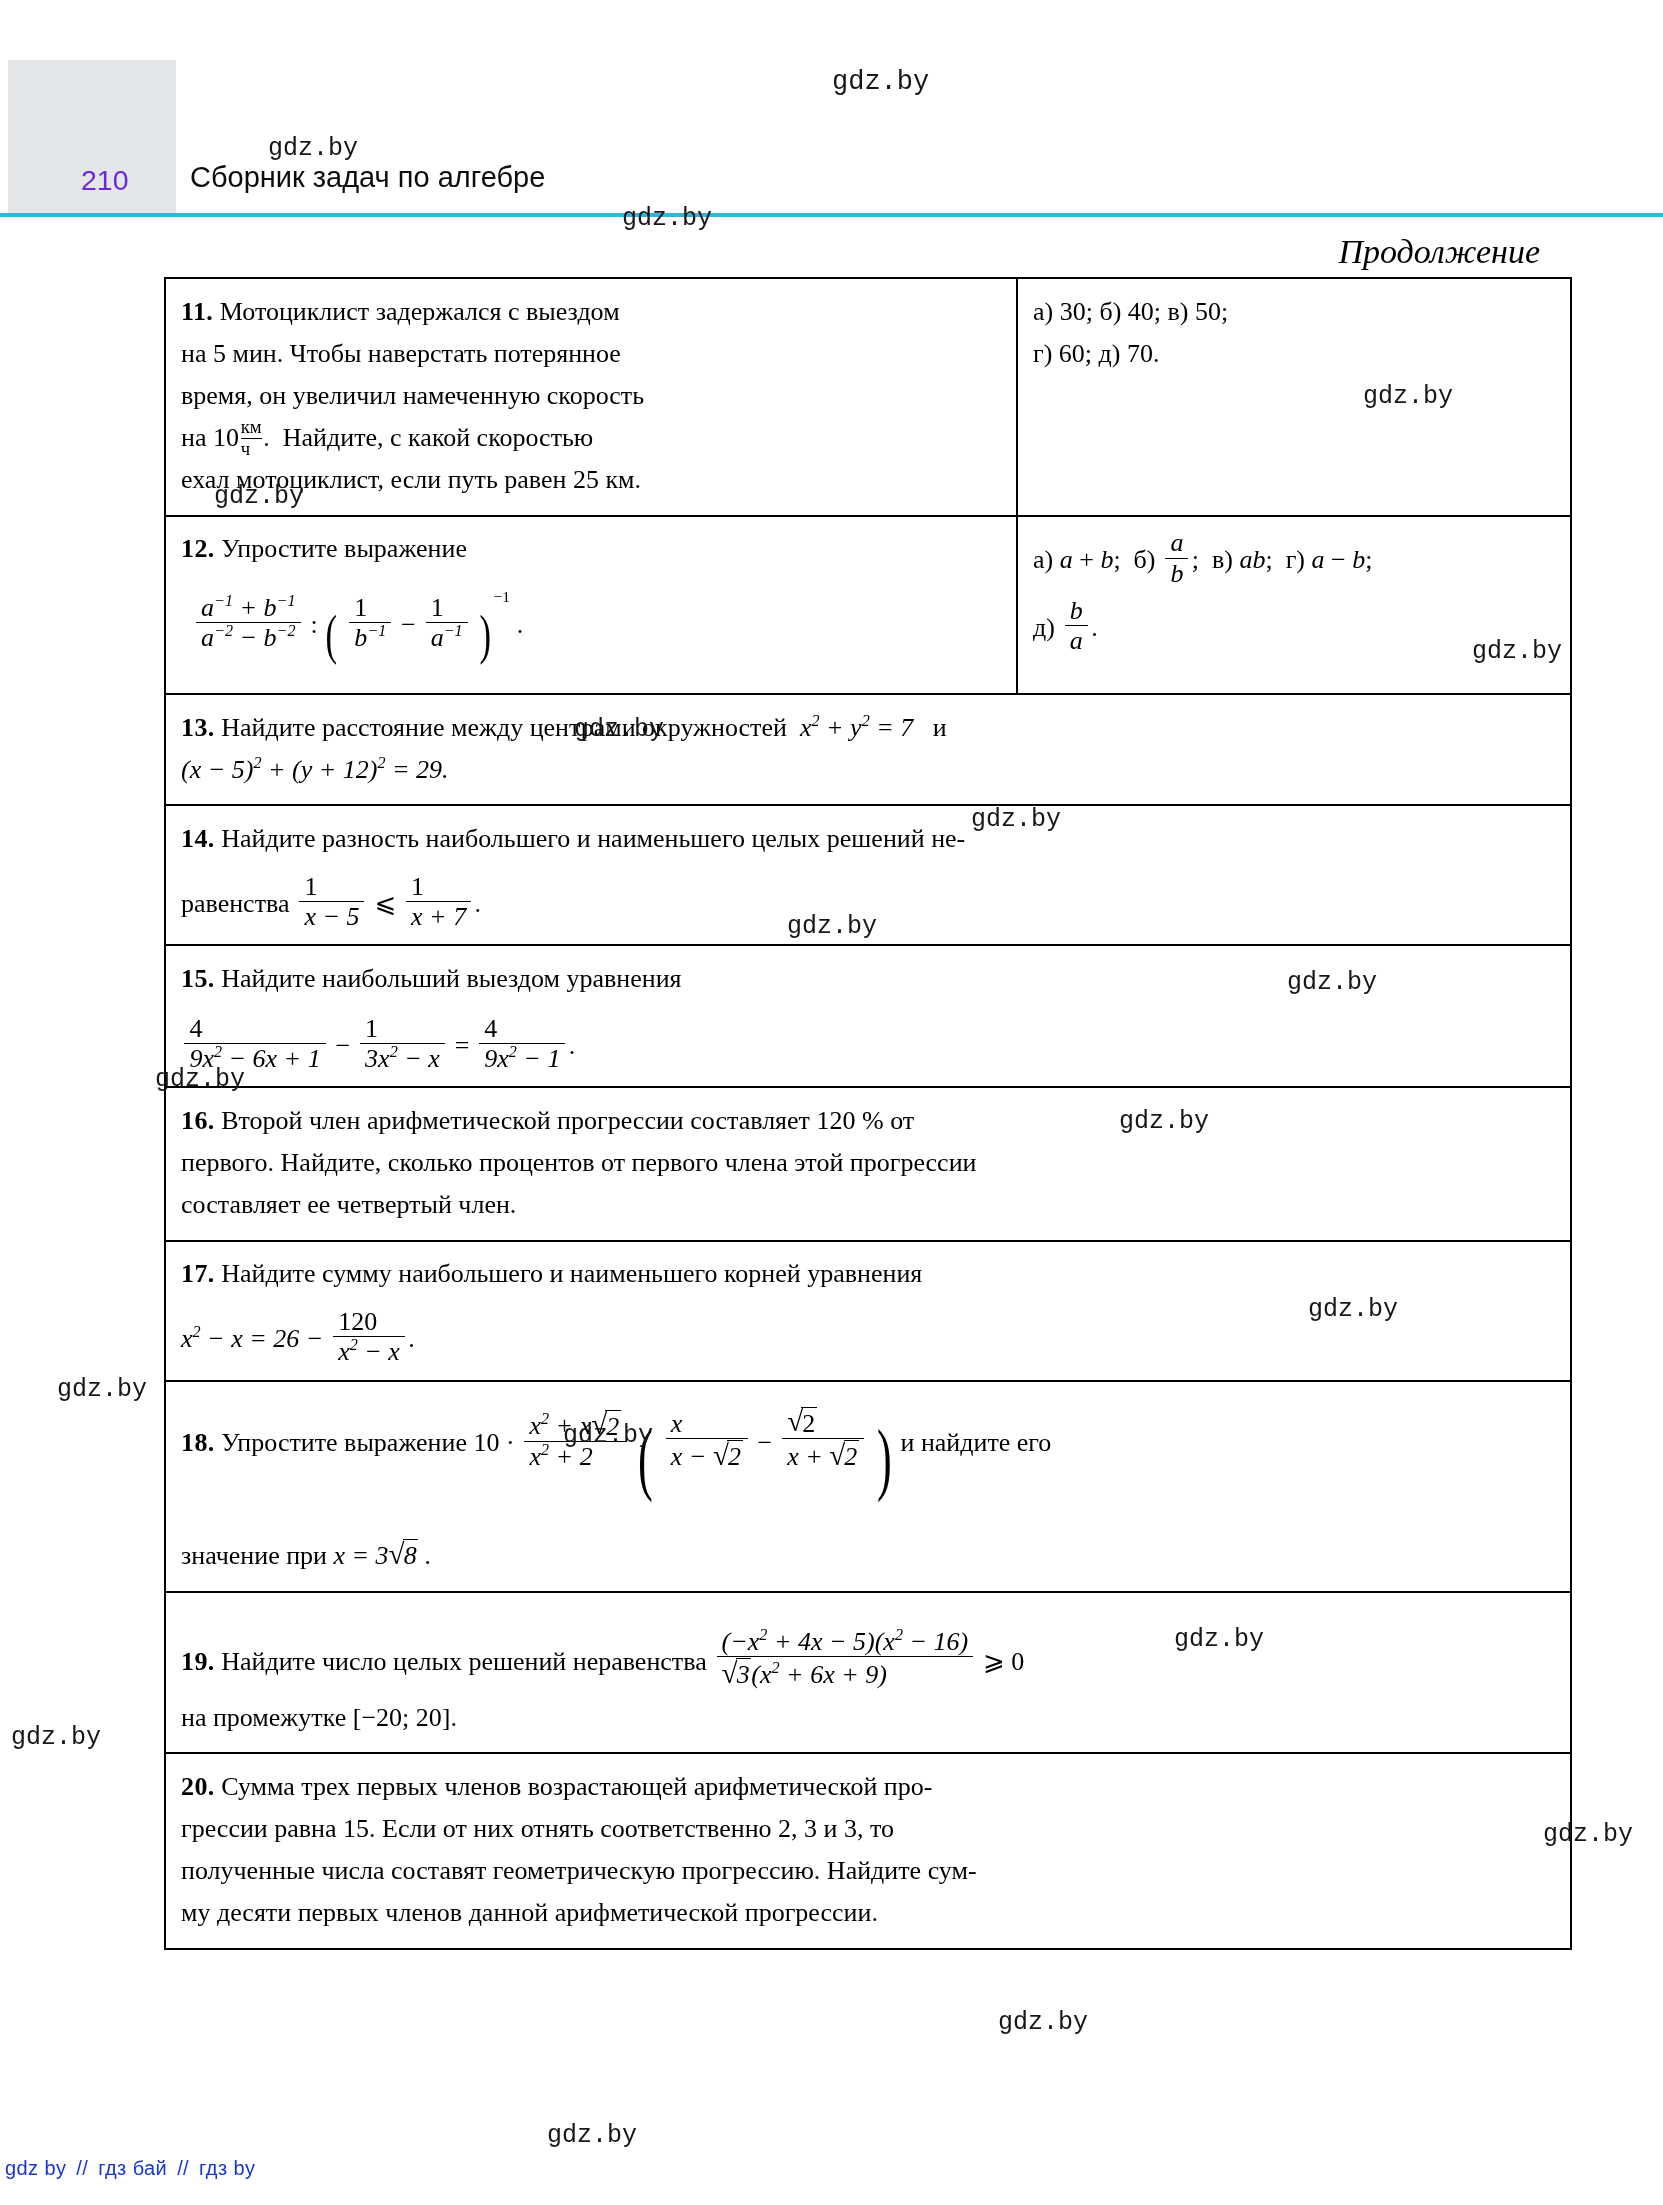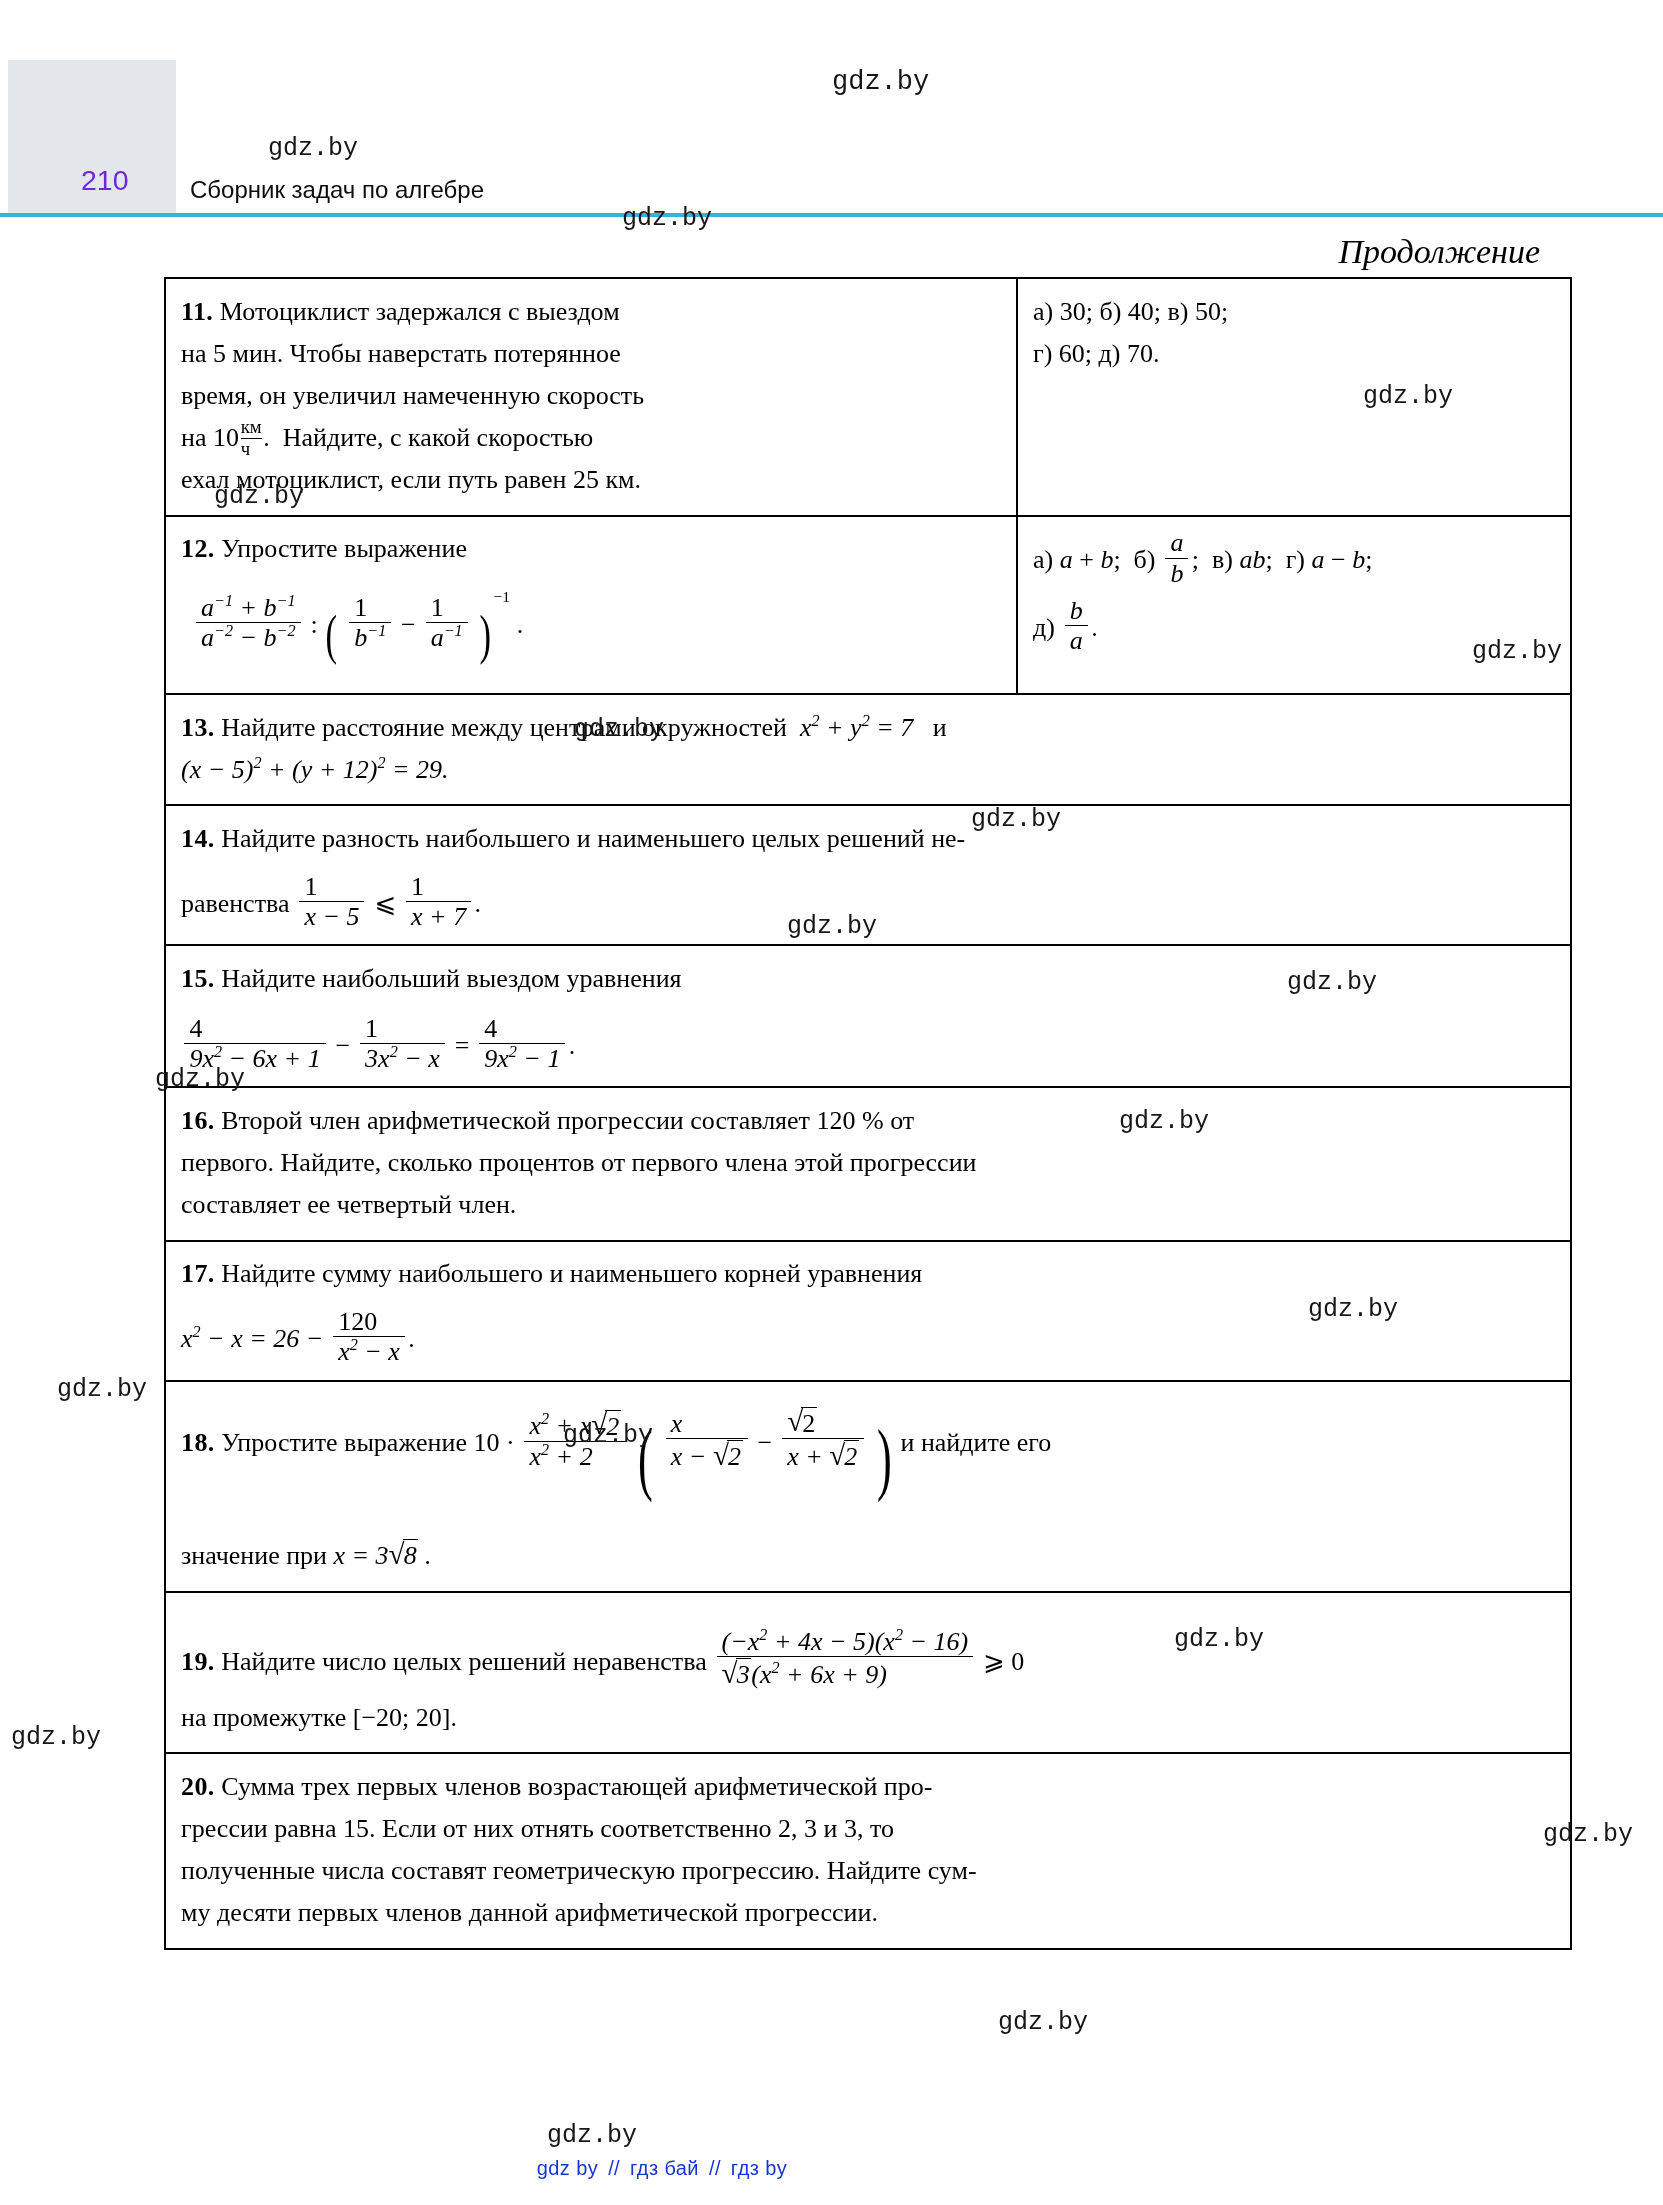--- a/index.html
+++ b/index.html
@@ -43,23 +43,23 @@
     position: absolute;
     left: 81px;
     top: 164px;
     font-family: "Liberation Sans", sans-serif;
     font-size: 28.5px;
     color: #6d28d9;
   }
   .running-title {
     position: absolute;
     left: 190px;
-    top: 176px;
+    top: 161px;
     font-family: "Liberation Sans", sans-serif;
-    font-size: 24px;
+    font-size: 29px;
     color: #0d0d0d;
     white-space: nowrap;
   }
   .header-rule {
     position: absolute;
     left: 0;
     top: 213px;
     width: 1664px;
     height: 4.2px;
     background: #35b3e0;
@@ -191,21 +191,21 @@
     font-family: "Liberation Sans", sans-serif;
     font-size: 34px;
     color: #f0aab6;
     letter-spacing: 0.3px;
   }
   .footer-links {
     position: absolute;
     left: 0;
     top: 2157px;
     width: 1324px;
-    text-align: center;
+    text-align: left;
     font-family: "Liberation Sans", sans-serif;
     font-size: 20px;
     color: #1936d4;
     letter-spacing: 0.4px;
   }
   .footer-links span { margin: 0 5px; }
 </style>
 </head>
 <body>
 

